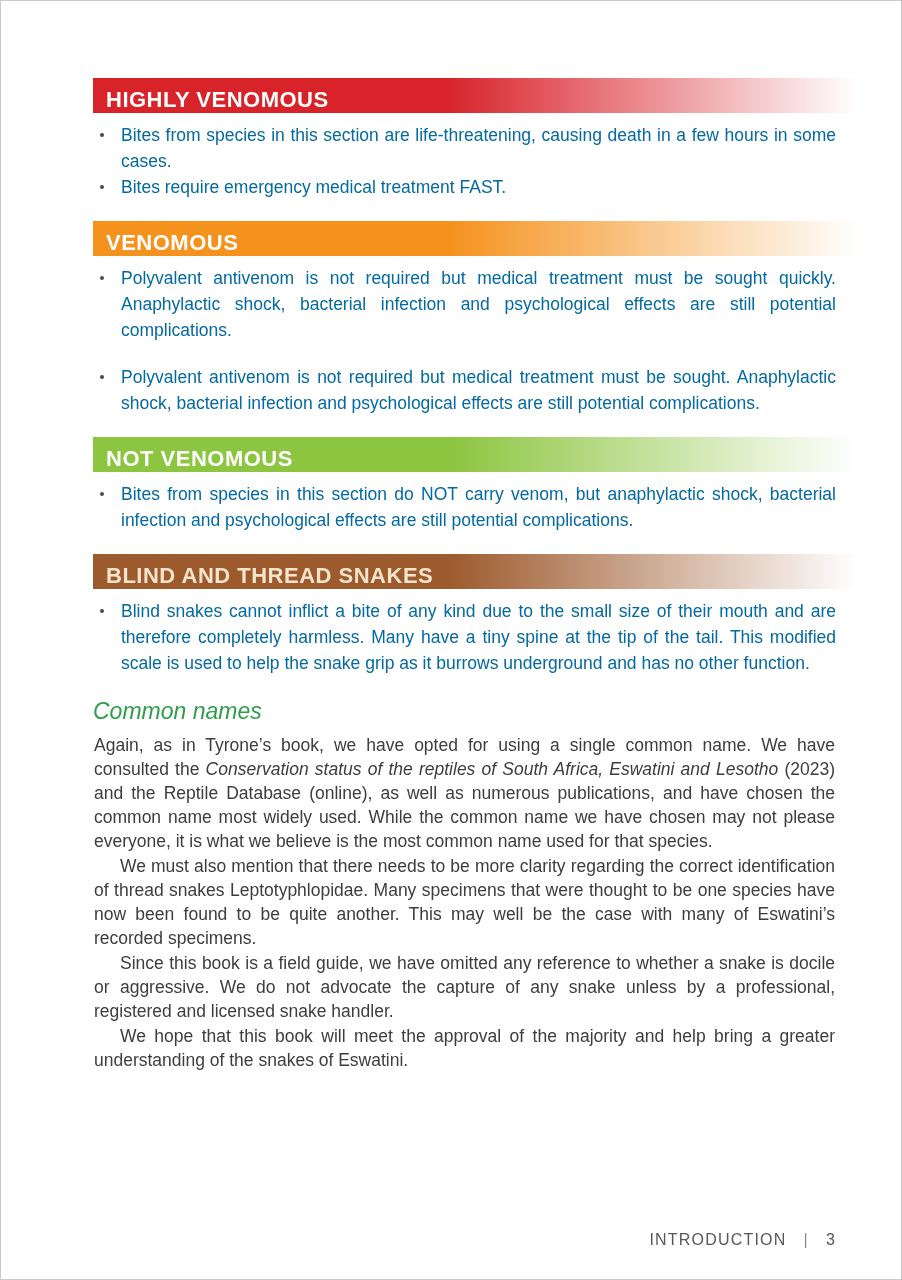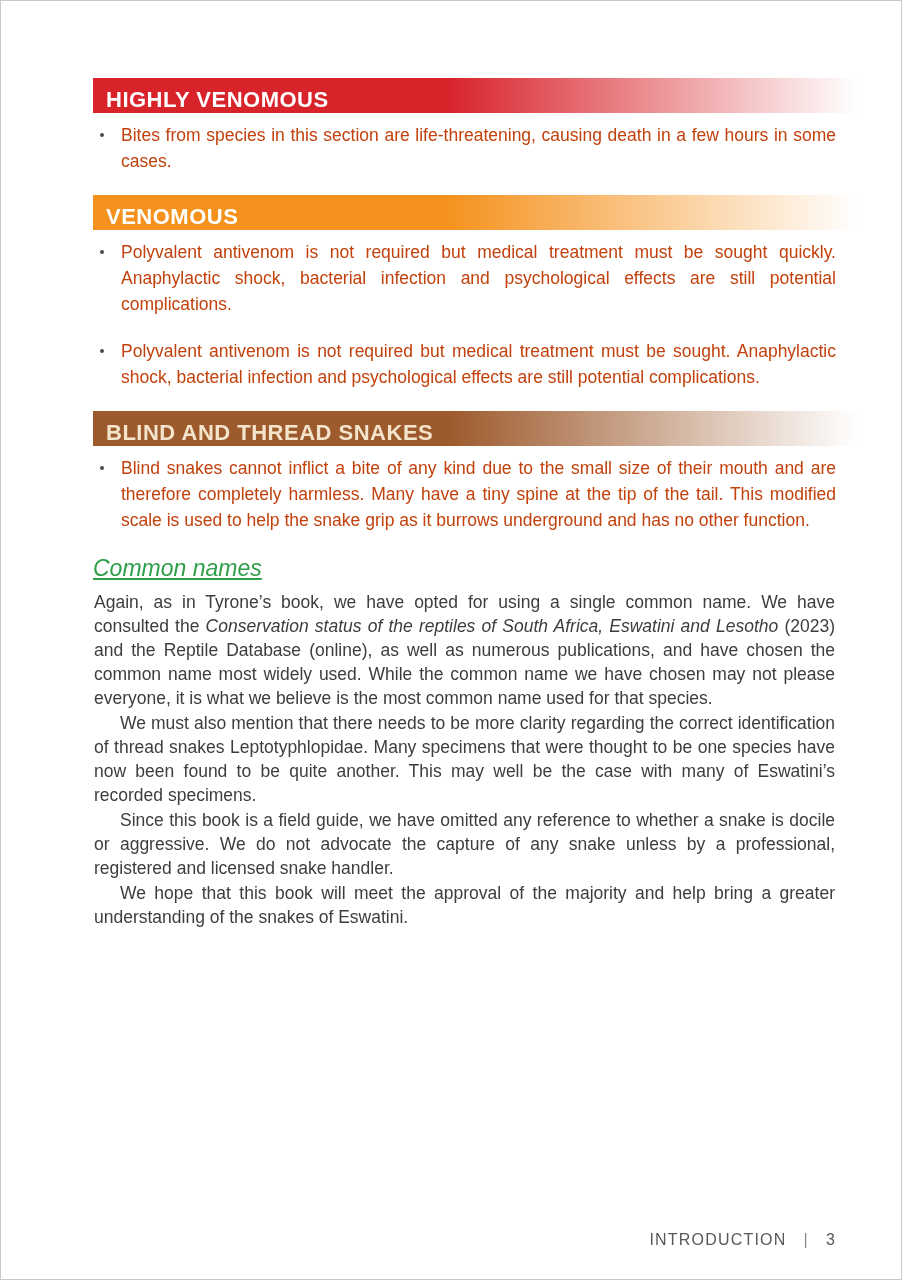--- a/index.html
+++ b/index.html
@@ -22,33 +22,33 @@
   }
   .banner-title {
     font-size:22px; font-weight:bold; letter-spacing:0.5px;
     line-height:1;
     margin-top:8px;
   }
   .bullets { margin-top:9px; padding-right:45px; }
   .bullet {
     display:flex;
     font-size:17.5px; line-height:26px;
-    color:#c2410c; text-align:justify;
+    color:#0369a1; text-align:justify;
   }
   .dot { flex:0 0 28px; position:relative; }
   .dot::before {
     content:""; position:absolute; left:7px; top:11px;
     width:4px; height:4px; border-radius:50%; background:#4b4b4a;
   }
   .bullet-text { flex:1; }
   .common-names { margin-top:22px; padding-right:45px; }
   .cn-heading {
     margin:0 0 9px 0;
     font-style:italic; font-weight:normal;
-    font-size:23px; line-height:26px;text-decoration:underline;
+    font-size:23px; line-height:26px;
   }
   .para {
     margin:1px;
     font-size:17.5px; line-height:24px;
     color:#3d3d3c; text-align:justify;
   }
   .para .book-title-italic { font-style:italic; }
   .para.indent { text-indent:26px; }
   .footer {
     position:absolute; right:65px; bottom:30px;
@@ -65,20 +65,24 @@
 
     <section class="venom-section">
       <div class="banner" style="background: linear-gradient(90deg, rgb(216, 35, 43) 0%, rgb(216, 35, 43) 45%, rgba(216, 35, 43, 0) 97%); color: rgb(255, 255, 255);">
         <span class="banner-title">HIGHLY VENOMOUS</span>
       </div>
       <div class="bullets">
         <div class="bullet">
           <span class="dot"></span>
           <span class="bullet-text">Bites from species in this section are life-threatening, causing death in a few hours in some cases.</span>
         </div>
+        <div class="bullet">
+          <span class="dot"></span>
+          <span class="bullet-text">Bites require emergency medical treatment FAST.</span>
+        </div>
       </div>
     </section>
 
     <section class="venom-section">
       <div class="banner" style="background: linear-gradient(90deg, rgb(245, 146, 30) 0%, rgb(245, 146, 30) 45%, rgba(245, 146, 30, 0) 97%); color: rgb(255, 255, 255);">
         <span class="banner-title">VENOMOUS</span>
       </div>
       <div class="bullets">
         <div class="bullet">
           <span class="dot"></span>
@@ -90,20 +94,29 @@
     <section class="venom-section">
       <div class="bullets">
         <div class="bullet">
           <span class="dot"></span>
           <span class="bullet-text">Polyvalent antivenom is not required but medical treatment must be sought. Anaphylactic shock, bacterial infection and psychological effects are still potential complications.</span>
         </div>
       </div>
     </section>
 
     <section class="venom-section">
+      <div class="banner" style="background: linear-gradient(90deg, rgb(140, 197, 63) 0%, rgb(140, 197, 63) 45%, rgba(140, 197, 63, 0) 97%); color: rgb(255, 255, 255);">
+        <span class="banner-title">NOT VENOMOUS</span>
+      </div>
+      <div class="bullets">
+        <div class="bullet">
+          <span class="dot"></span>
+          <span class="bullet-text">Bites from species in this section do NOT carry venom, but anaphylactic shock, bacterial infection and psychological effects are still potential complications.</span>
+        </div>
+      </div>
     </section>
 
     <section class="venom-section">
       <div class="banner" style="background: linear-gradient(90deg, rgb(157, 90, 45) 0%, rgb(157, 90, 45) 45%, rgba(157, 90, 45, 0) 97%); color: rgb(243, 228, 203);">
         <span class="banner-title">BLIND AND THREAD SNAKES</span>
       </div>
       <div class="bullets">
         <div class="bullet">
           <span class="dot"></span>
           <span class="bullet-text">Blind snakes cannot inflict a bite of any kind due to the small size of their mouth and are therefore completely harmless. Many have a tiny spine at the tip of the tail. This modified scale is used to help the snake grip as it burrows underground and has no other function.</span>

